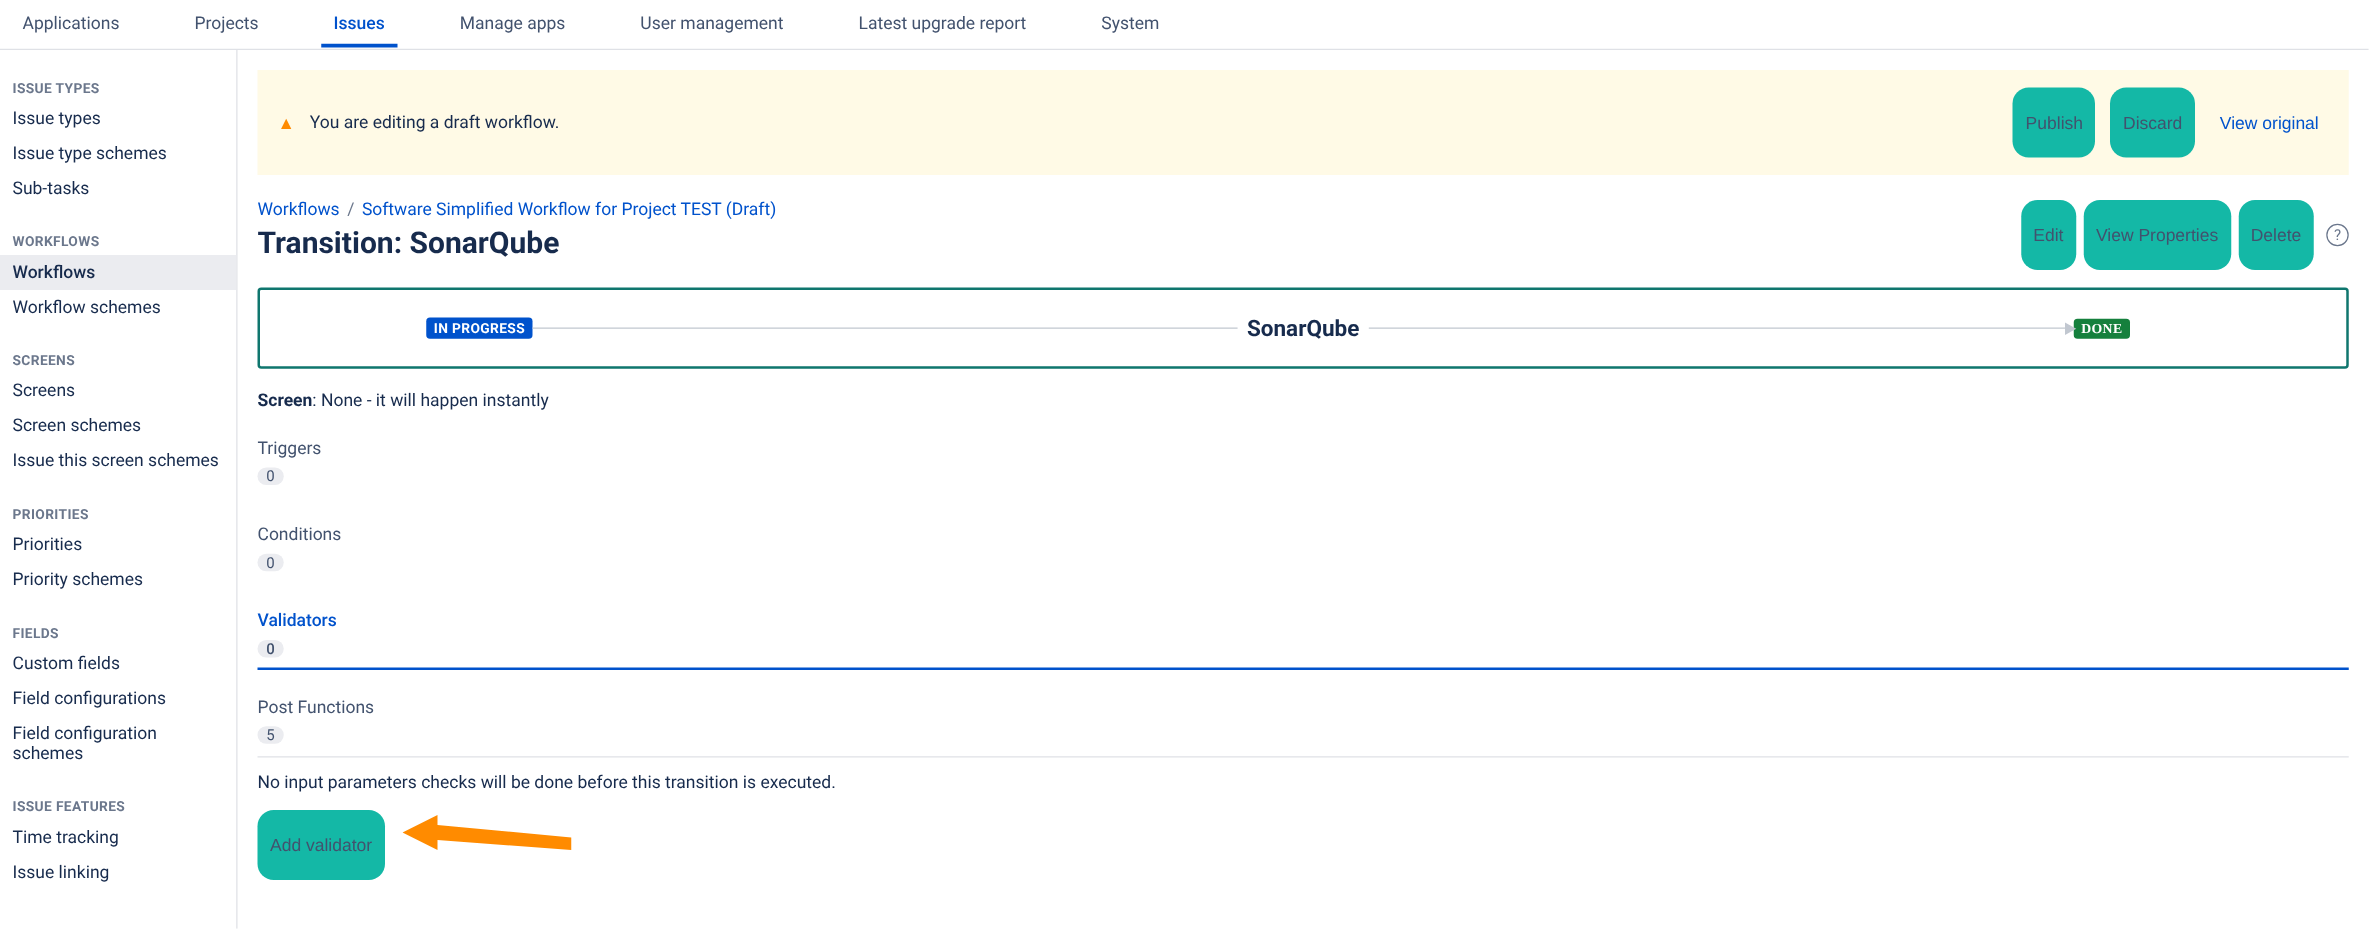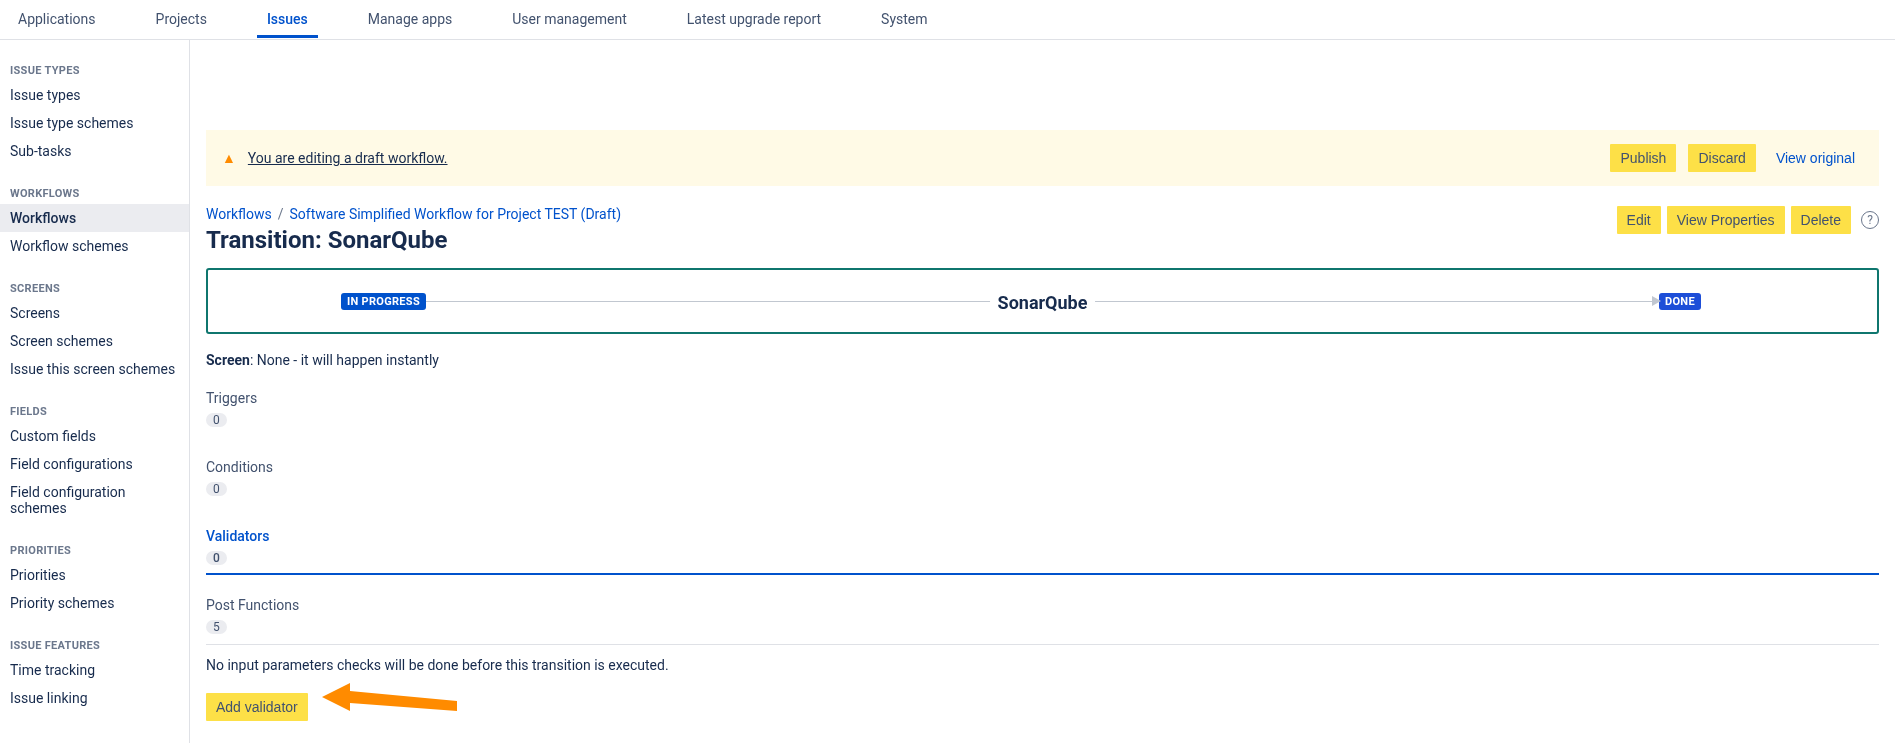--- a/index.html
+++ b/index.html
@@ -22,21 +22,21 @@
     color: #42526E;
     cursor: pointer;
     border-bottom: 3px solid transparent;
     font-size: 14px;
   }
   .topnav-item.active {
     color: #0052CC;
     border-bottom: 3px solid #0052CC;
     font-weight: 500;
   }
-  .layout { display: flex; align-items: flex-end; }
+  .layout { display: flex; }
   .sidebar {
     width: 190px;
     border-right: 1px solid #dfe1e6;
     min-height: calc(743px - 40px);
     padding-top: 16px;
   }
   .side-heading {
     font-size: 11px;
     font-weight: 700;
     color: #6B778C;
@@ -64,26 +64,26 @@
     display: flex;
     align-items: center;
     padding: 14px 16px;
     gap: 12px;
     margin-bottom: 16px;
   }
   .banner-icon {
     color: #FF8B00;
     font-size: 14px;
   }
-  .banner-text { flex: 1; color: #172B4D; text-decoration: underline; }
+  .banner-text { flex: 1; color: #172B4D; }
   .btn {
-    background: #fde047;
+    background: #14b8a6;
     border: none;
-    padding: 6px 10px;
-    border-radius: 1px;
+    padding: 20px 10px;
+    border-radius: 13px;
     color: #42526E;
     cursor: pointer;
     font-size: 14px;
   }
   .link-btn {
     background: none;
     border: none;
     color: #0052CC;
     cursor: pointer;
     font-size: 14px;
@@ -127,21 +127,21 @@
   .status-lozenge {
     display: inline-block;
     padding: 2px 6px;
     border-radius: 3px;
     font-size: 11px;
     font-weight: 700;
     color: #fff;
     letter-spacing: 0.3px;
   }
   .status-inprogress { background: #0052CC; }
-  .status-done { background: #1d4ed8; }
+  .status-done { background: #15803d; font-family: Liberation Serif, serif; }
   .transition-line {
     flex: 1;
     height: 1px;
     background: #C1C7D0;
     position: relative;
   }
   .transition-label {
     position: absolute;
     top: -9px;
     left: 50%;
@@ -226,29 +226,29 @@
       <div class="side-item active">Workflows</div>
       <div class="side-item">Workflow schemes</div>
     </div>
     <div class="side-group">
       <div class="side-heading">SCREENS</div>
       <div class="side-item">Screens</div>
       <div class="side-item">Screen schemes</div>
       <div class="side-item">Issue this screen schemes</div>
     </div>
     <div class="side-group">
+      <div class="side-heading">PRIORITIES</div>
+      <div class="side-item">Priorities</div>
+      <div class="side-item">Priority schemes</div>
+    </div>
+    <div class="side-group">
       <div class="side-heading">FIELDS</div>
       <div class="side-item">Custom fields</div>
       <div class="side-item">Field configurations</div>
       <div class="side-item">Field configuration schemes</div>
-    </div>
-    <div class="side-group">
-      <div class="side-heading">PRIORITIES</div>
-      <div class="side-item">Priorities</div>
-      <div class="side-item">Priority schemes</div>
     </div>
     <div class="side-group">
       <div class="side-heading">ISSUE FEATURES</div>
       <div class="side-item">Time tracking</div>
       <div class="side-item">Issue linking</div>
     </div>
   </div>
 
   <div class="main">
 

